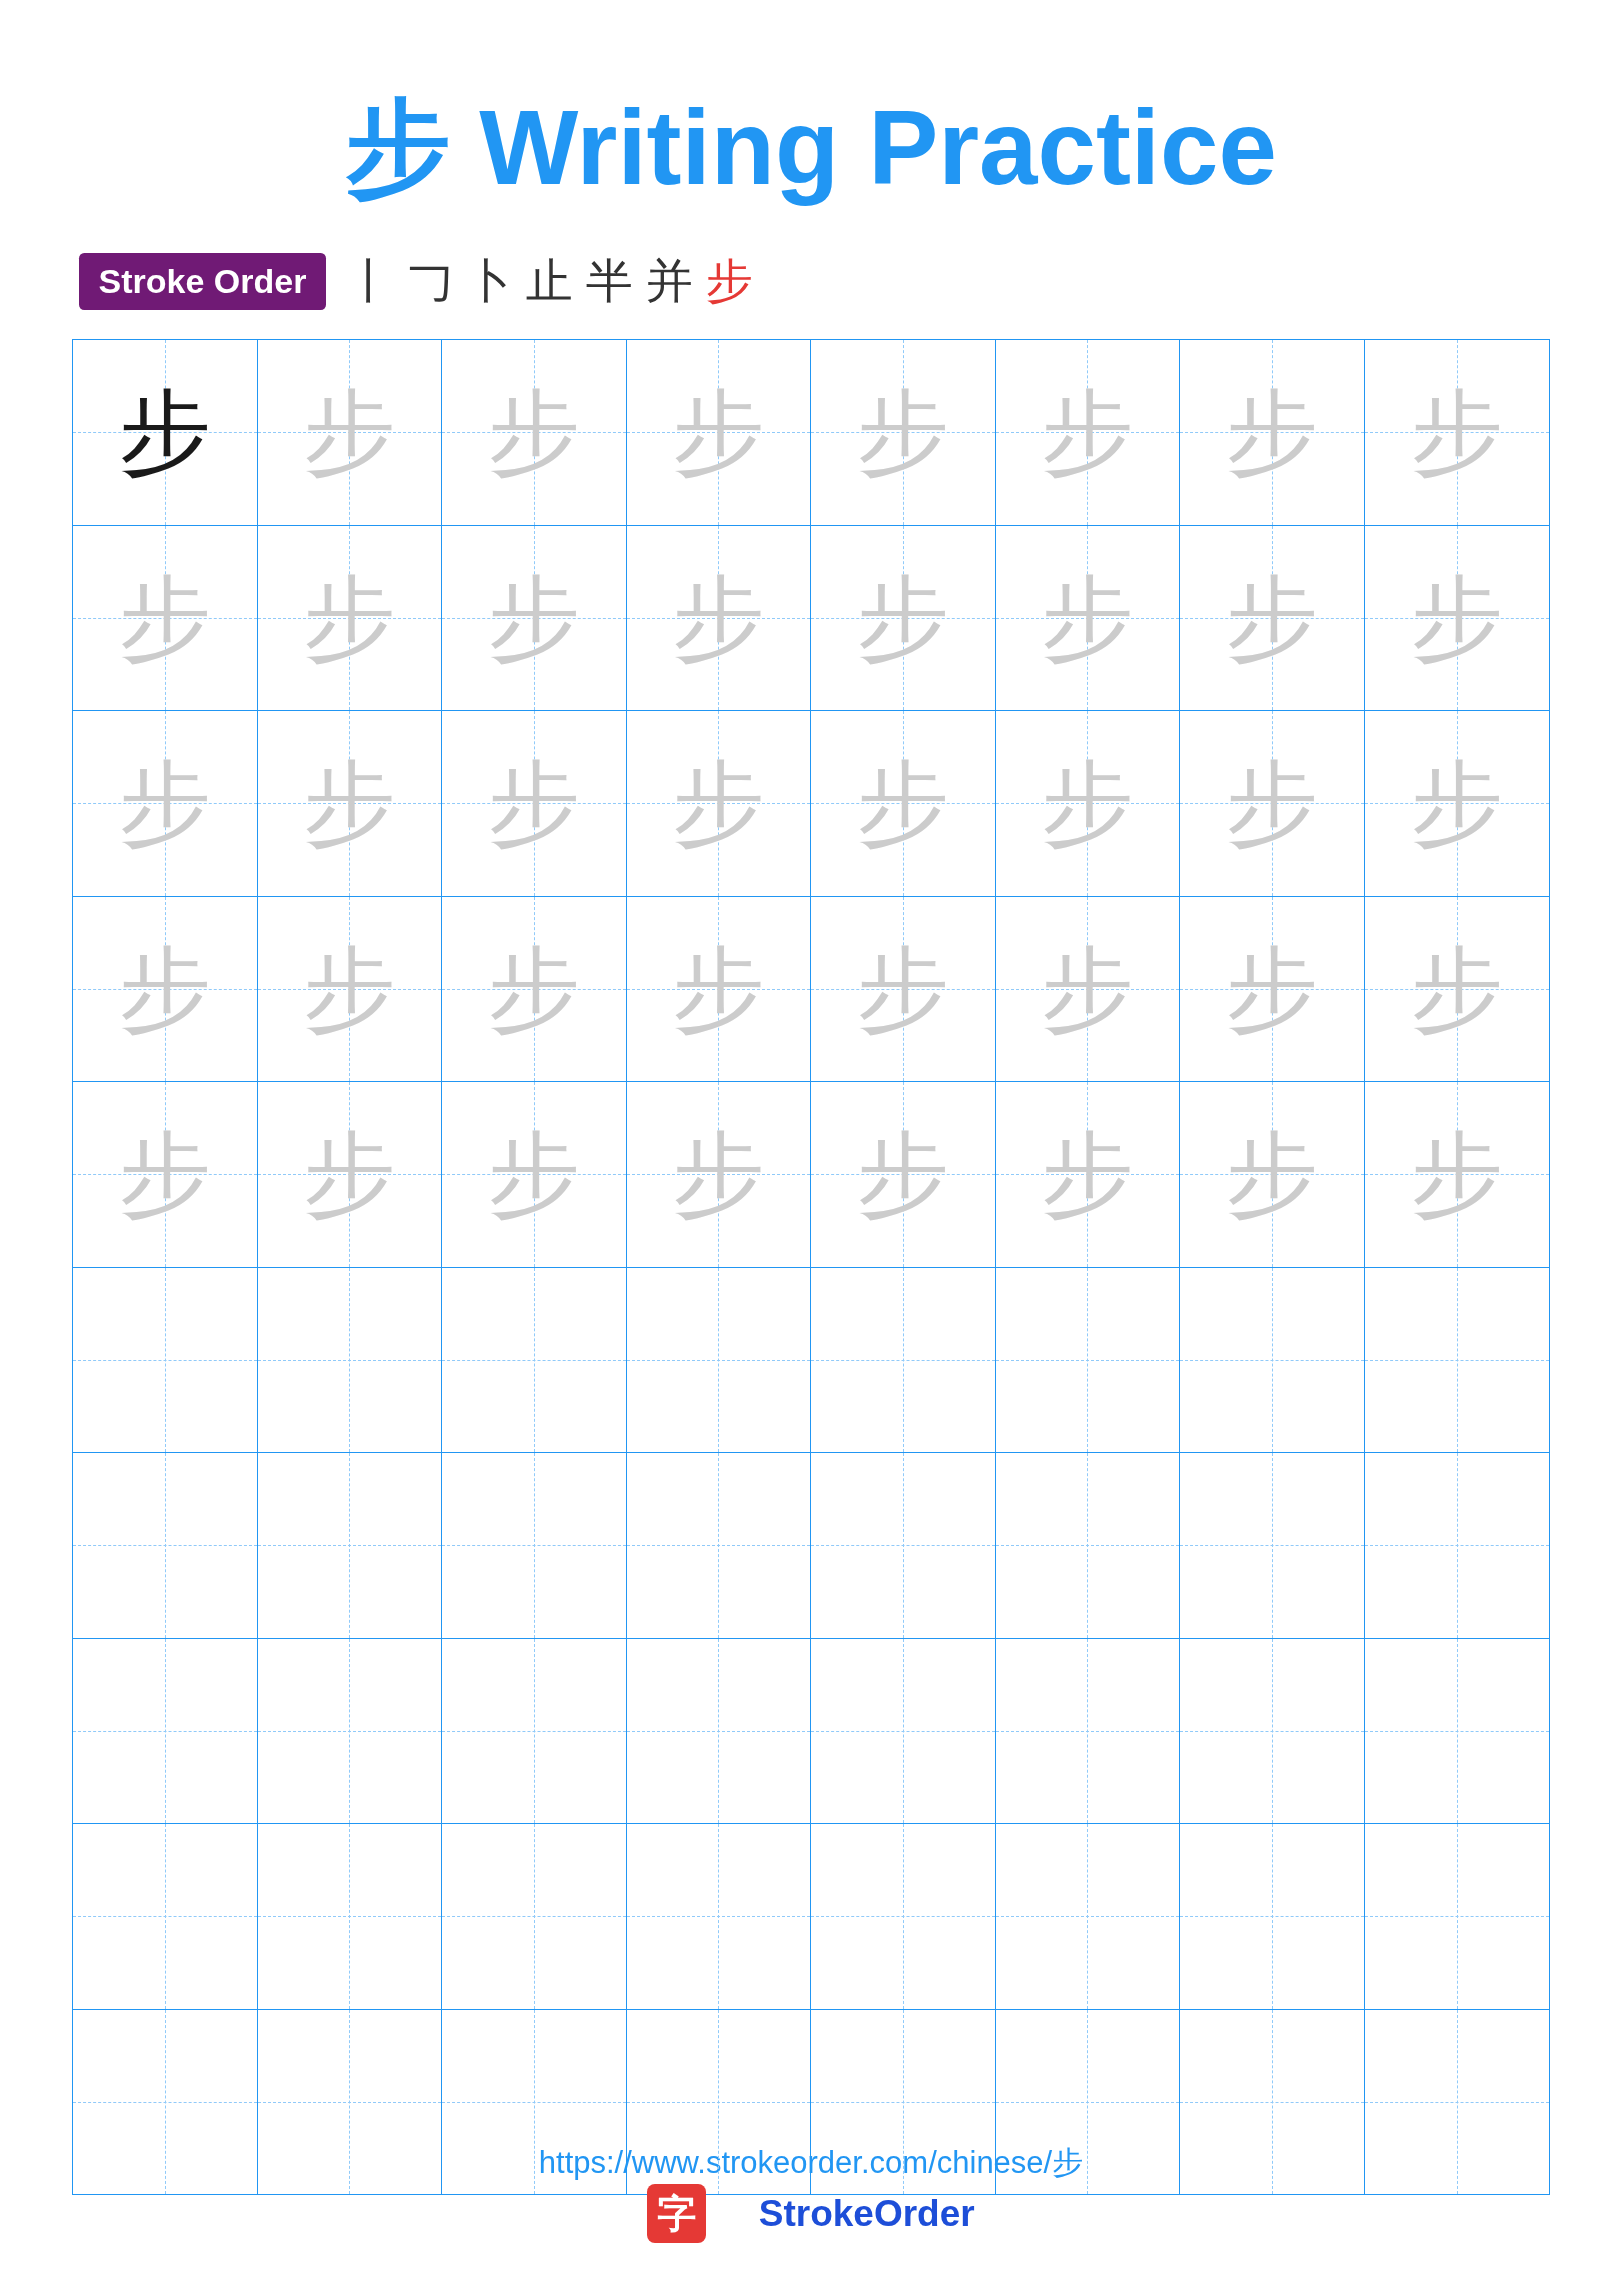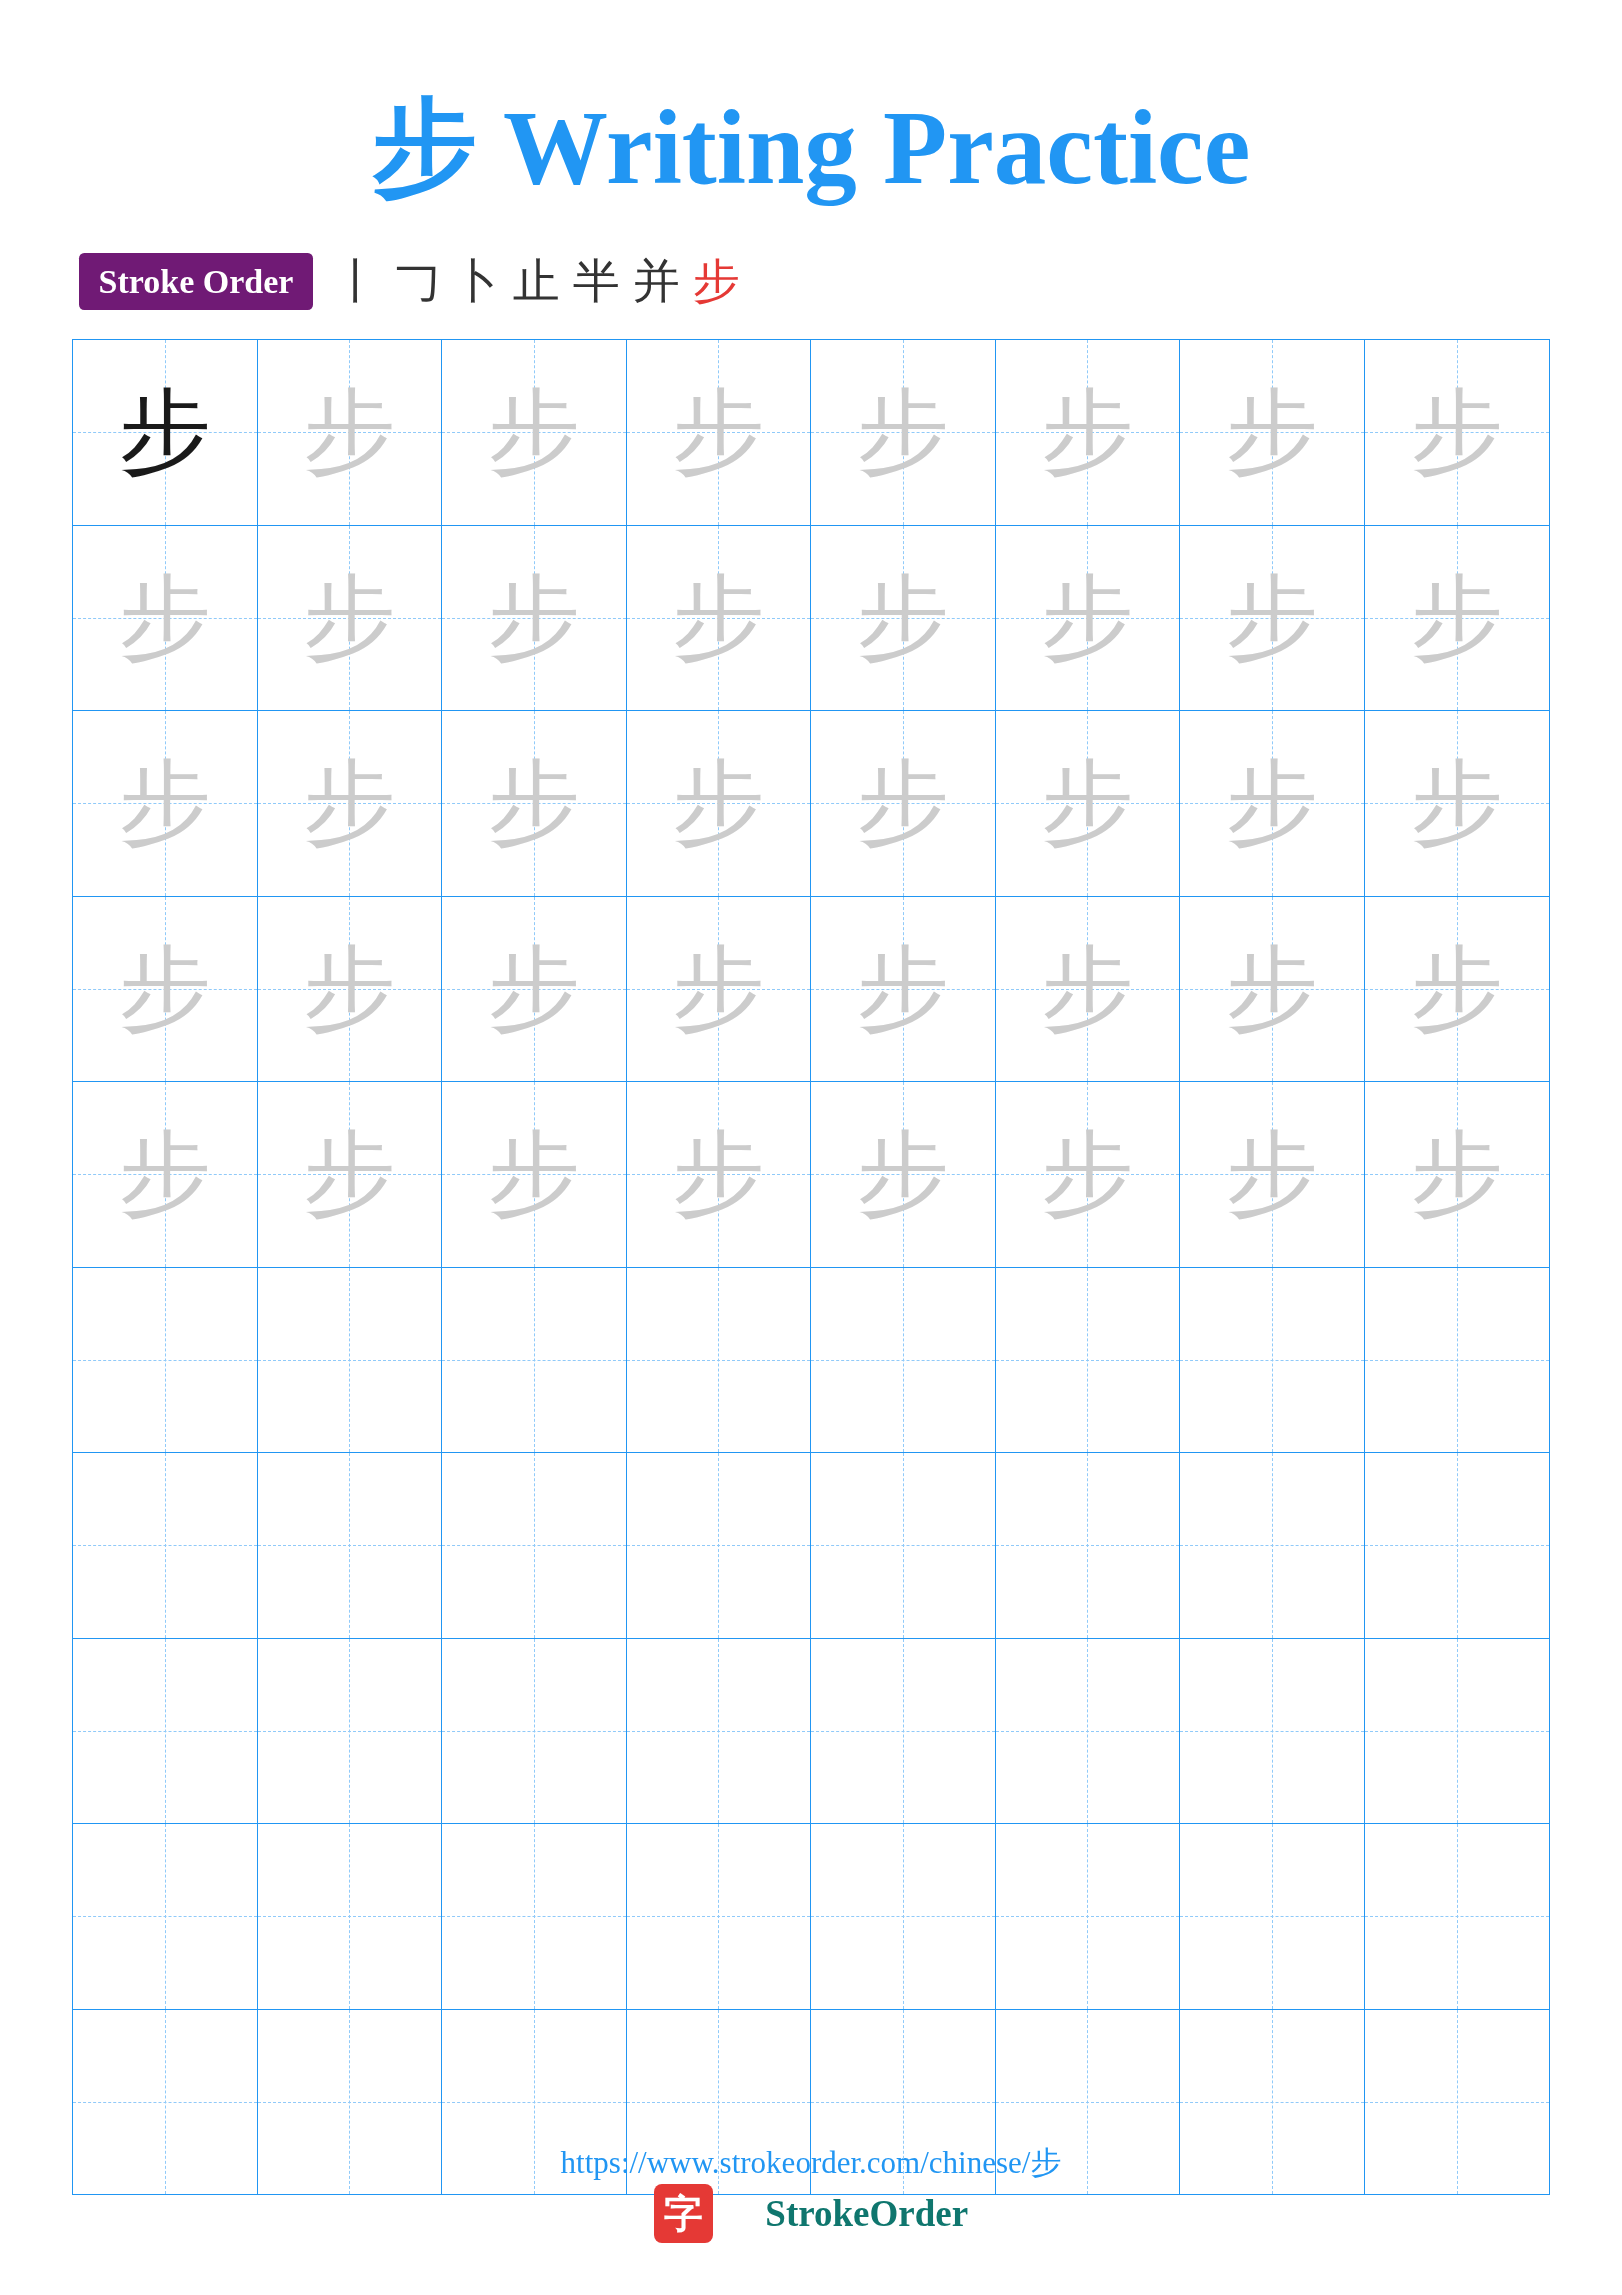--- a/index.html
+++ b/index.html
@@ -11,21 +11,20 @@
       font-family: Arial, sans-serif;
       position: relative;
       overflow: hidden;
     }
 
     .page {
       width: 1622px;
       height: 2295px;
       background: #fff;
       position: relative;
-      font-family: Liberation Serif, serif;
     }
 
     
     .title-section {
       text-align: center;
       padding-top: 85px;
       padding-bottom: 39px;
     }
 
     .title-text {
@@ -169,21 +168,21 @@
       align-items: center;
       justify-content: center;
       font-size: 39px;
       color: white;
       font-weight: bold;
     }
 
     .footer-logo-text {
       font-size: 37px;
       font-weight: bold;
-      color: #0f766e;
+      color: #1d4ed8;
       margin-left: 42px;
     }
   </style>
 </head>
 <body>
 
 <div class="page">
 
   <div class="title-section">
     <div class="title-text">

